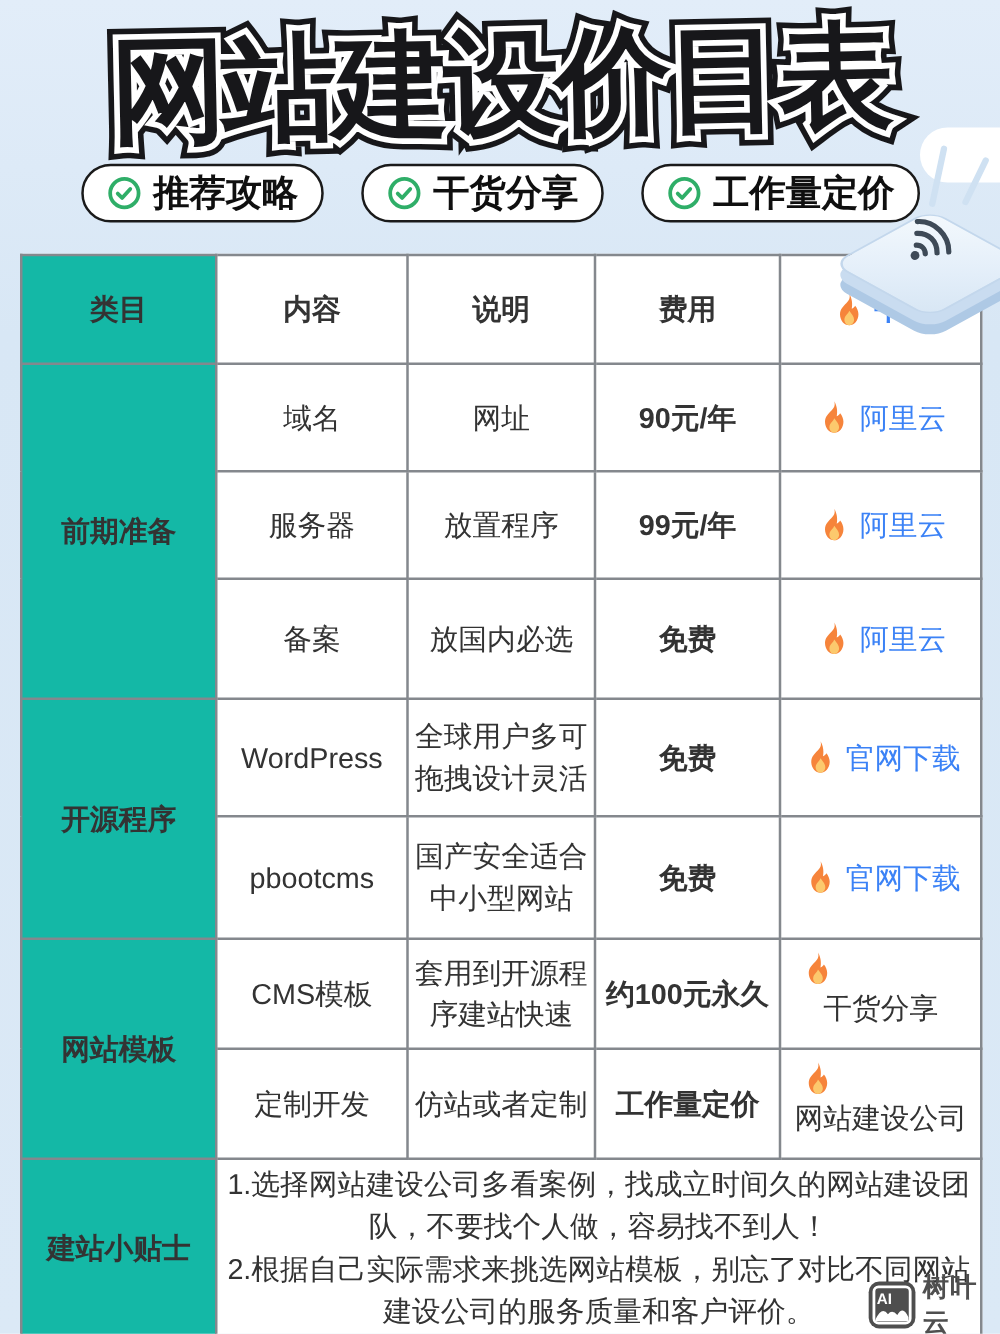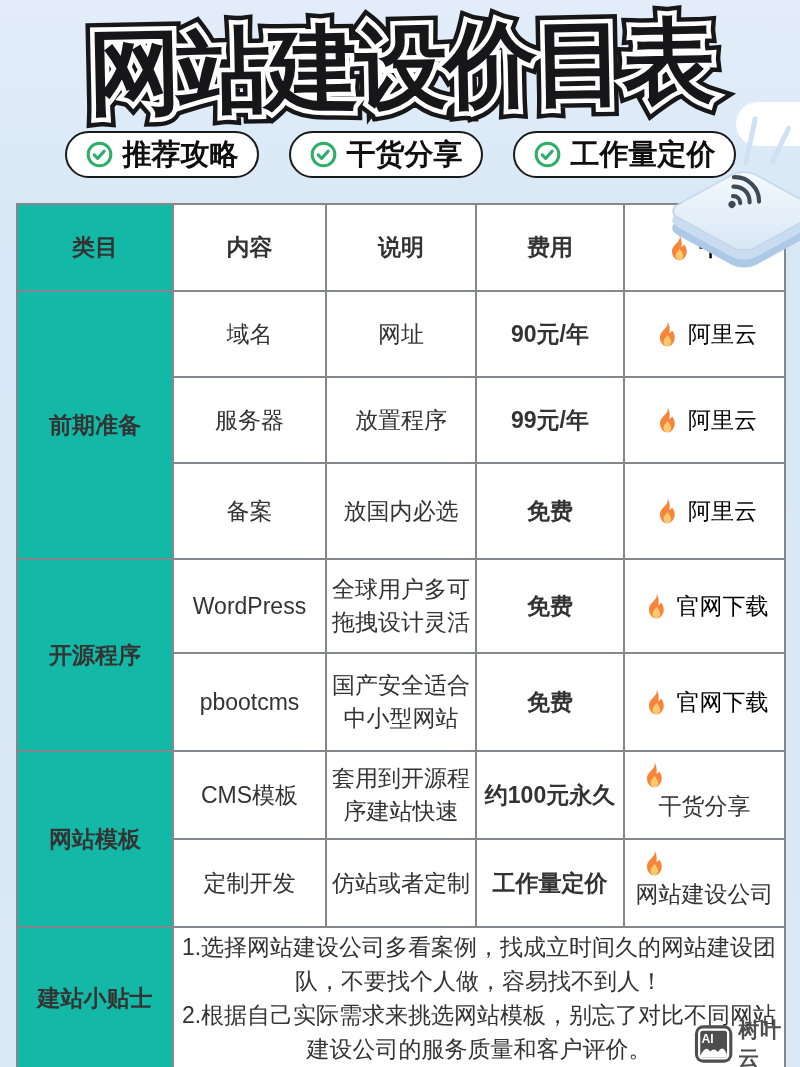--- a/index.html
+++ b/index.html
@@ -56,21 +56,21 @@
   .head-first{ color:#4a86c5; }
   .cat-blue{ color:#4a86c5; }
   .cat-red{ color:#c0504d; }
   .cat-green{ color:#55a877; }
   .cat-dark{ color:#232323; }
   .th{ font-weight:700; font-size:24px; color:#2d2d2d; }
   .cost{ font-weight:700; color:#1c1c1c; font-size:24px;margin-left:36px; }
   .desc{ line-height:33px; }
   .plat-inline{
     display:flex; align-items:center; justify-content:center; gap:6px;
-    font-size:23px; color:#000000;
+    font-size:23px; color:#3b82f6;
   }
   .fire{ width:30px; height:30px; flex:none; }
   .plat-stack{
     position:relative; display:flex; flex-direction:column; align-items:center;
     justify-content:flex-end; height:82px; padding-bottom:14px; font-size:23px; color:#333;
   }
   .plat-stack .fire{ position:absolute; top:6px; left:12px; }
   .nowrap{ white-space:nowrap; }
   .tips-cell{
     text-align:left; padding:8px 12px 8px 15px;

